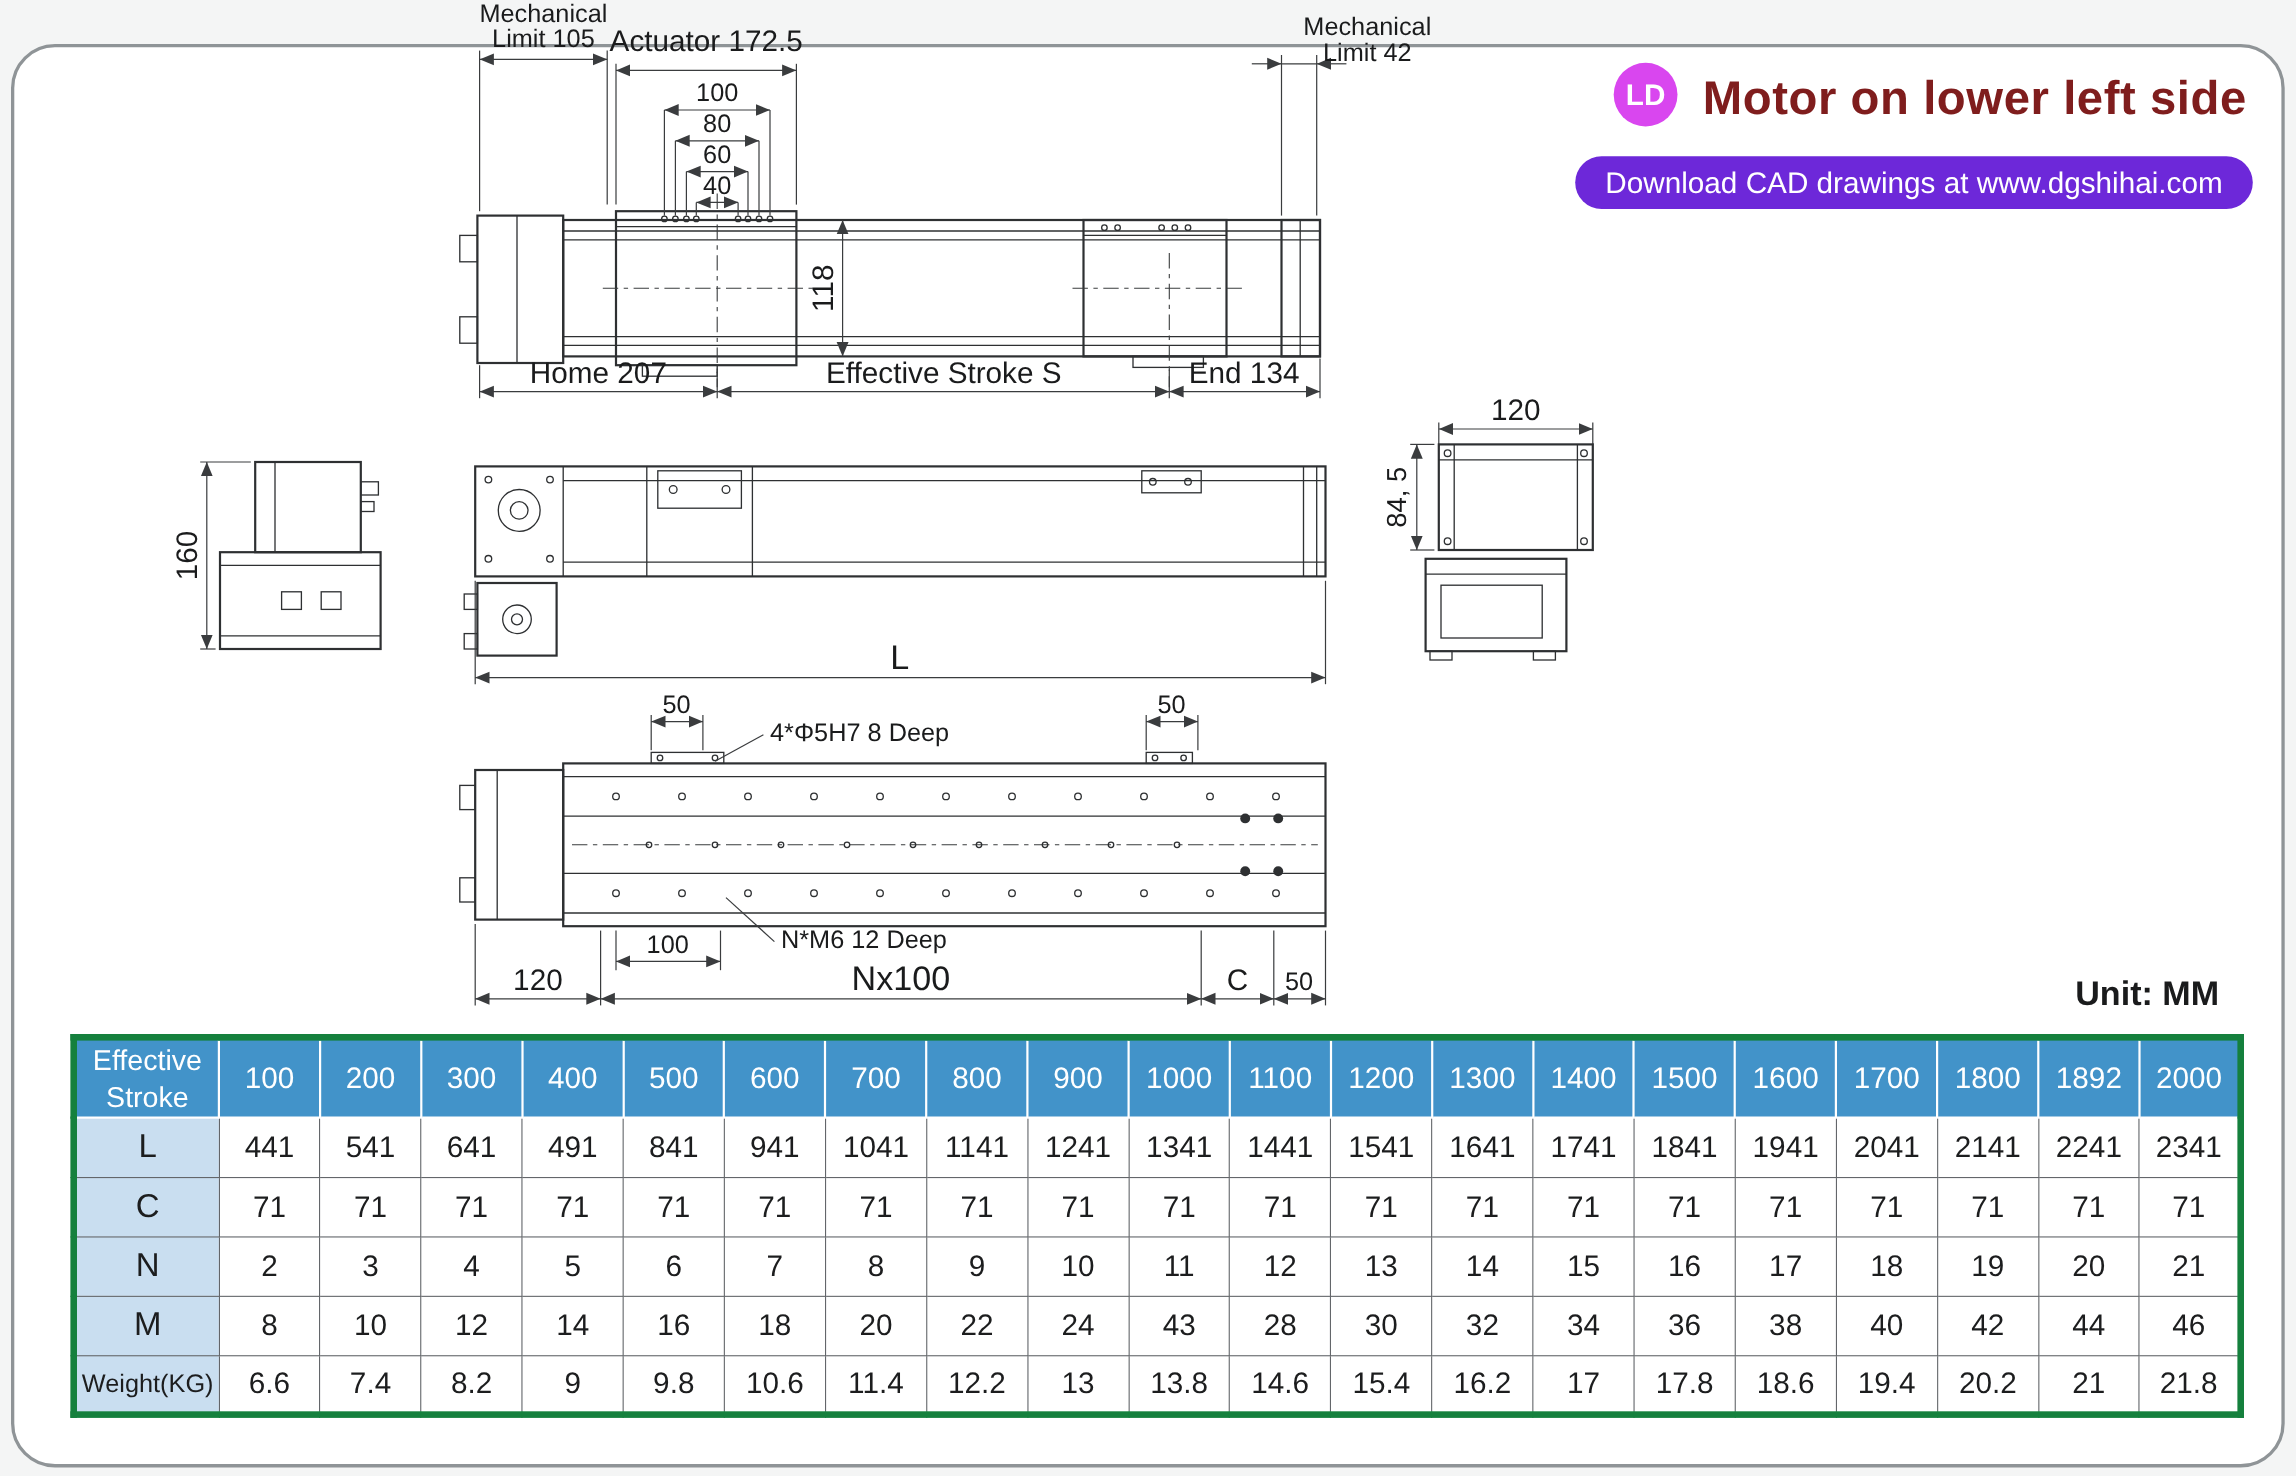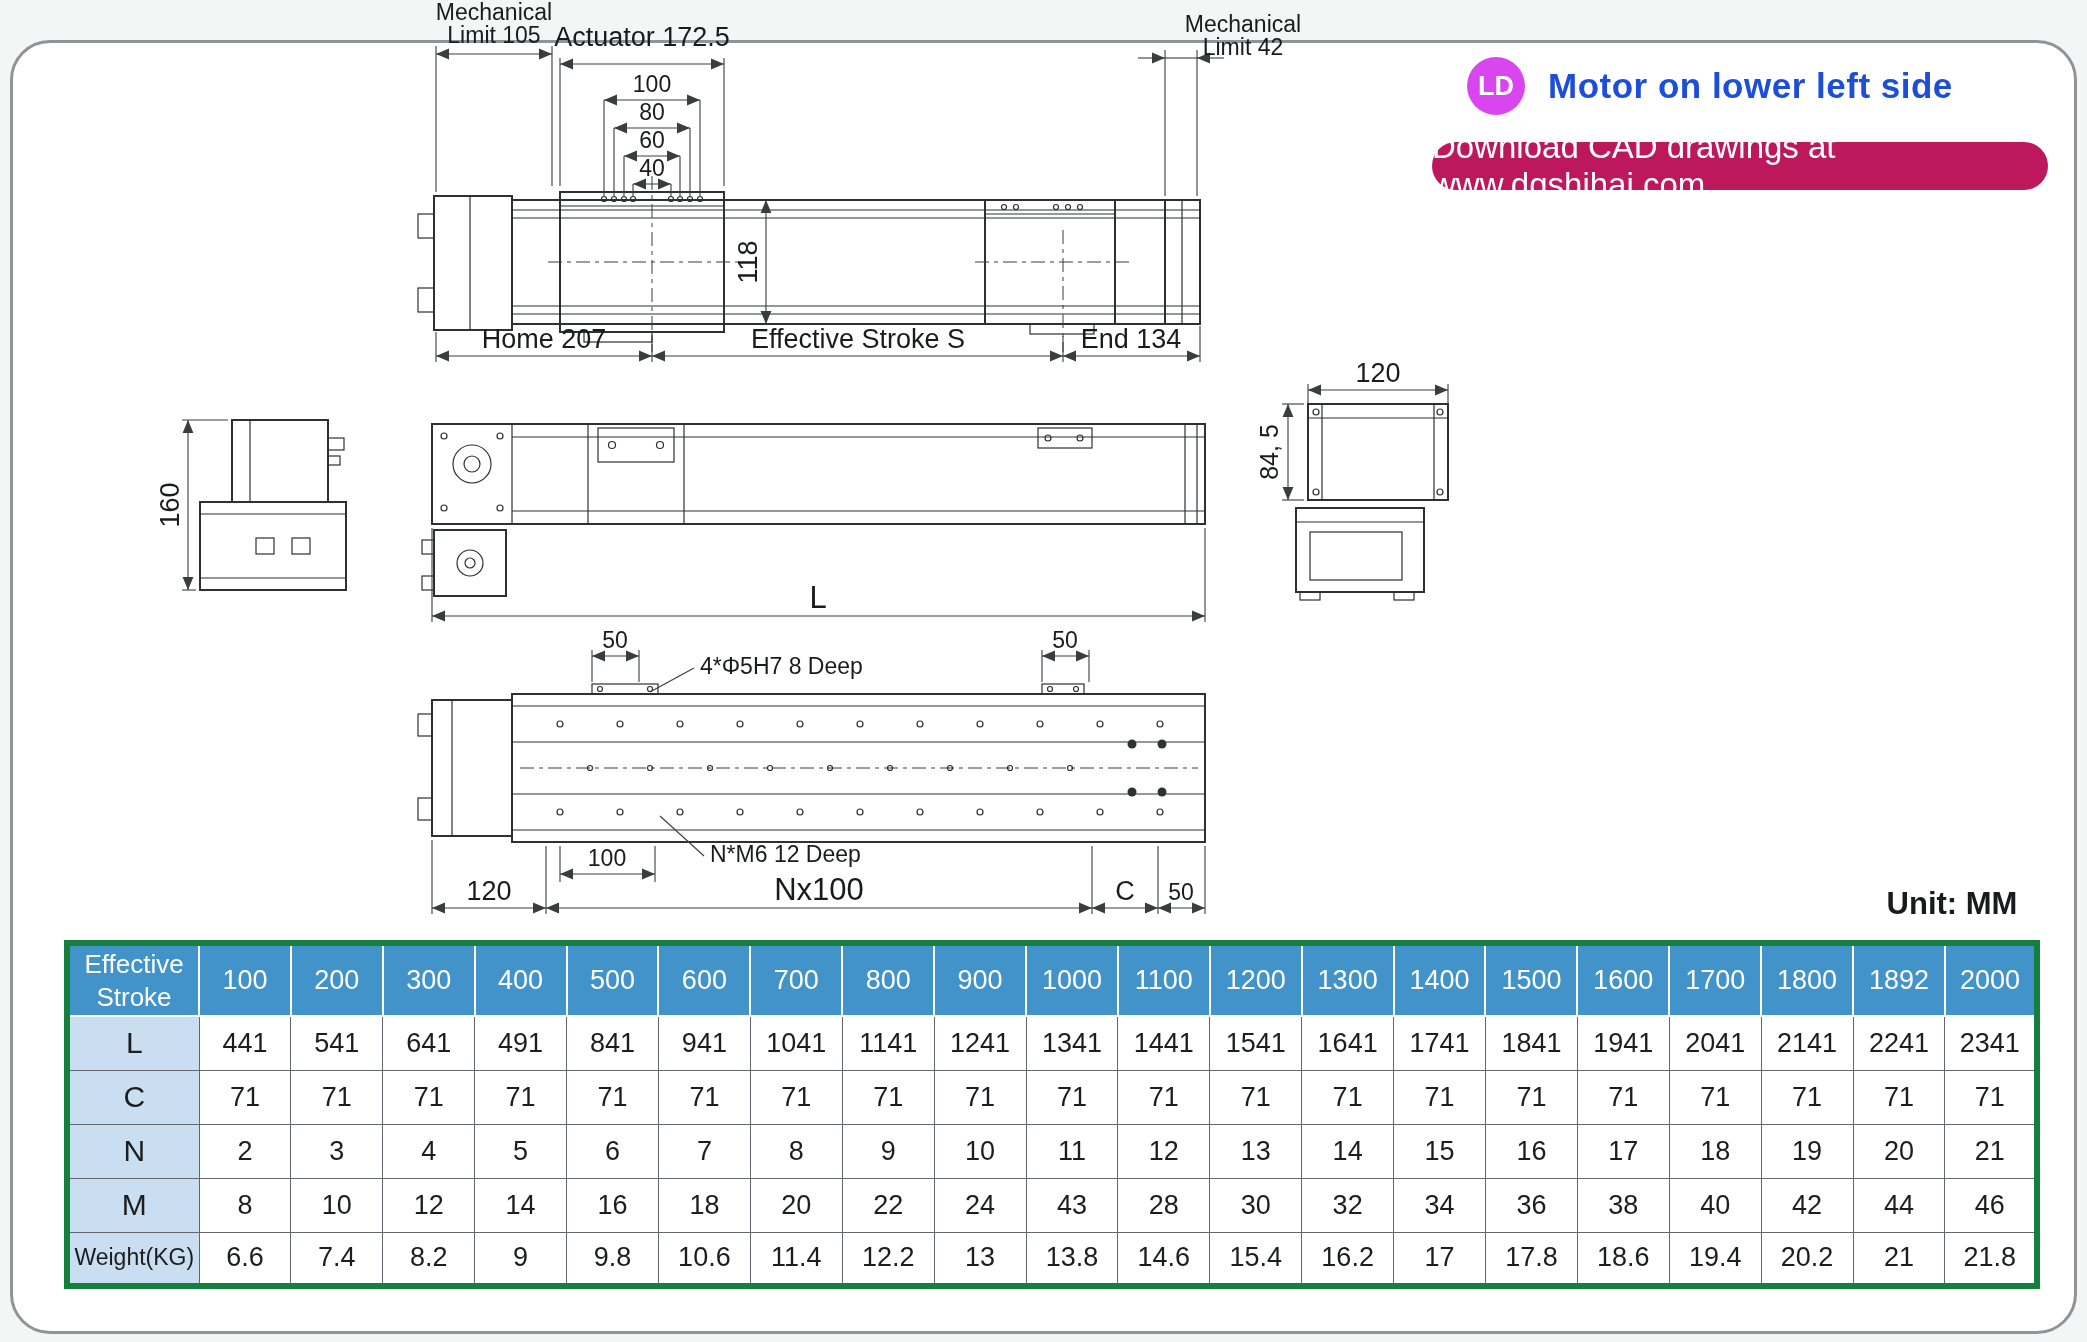--- a/index.html
+++ b/index.html
@@ -22,28 +22,28 @@
   
   .ld-badge {
     position:absolute; left:1467px; top:57px;
     width:58px; height:58px; border-radius:50%;
     background:#d946ef; color:#ffffff;
     font-size:27px; font-weight:bold;
     display:flex; align-items:center; justify-content:center;
   }
   .page-title {
     position:absolute; left:1548px; top:66px;
-    font-size:35px; font-weight:600; color:#1d4ed8;
+    font-size:43px; font-weight:600; color:#7f1d1d;
     letter-spacing:0.5px;
   }
   .cad-banner {
     position:absolute; left:1432px; top:142px;
     width:616px; height:48px; border-radius:24px;
-    background:#be185d; color:#ffffff;
-    font-size:33px;
+    background:#6d28d9; color:#ffffff;
+    font-size:27px;
     display:flex; align-items:center; justify-content:center;
     cursor:pointer;
   }
 
   
   .table-wrap { position:absolute; left:64px; top:940px; width:1976px; }
   table.spec {
     width:100%; border-collapse:collapse; table-layout:fixed;
     border:6px solid #15803d;
   }

